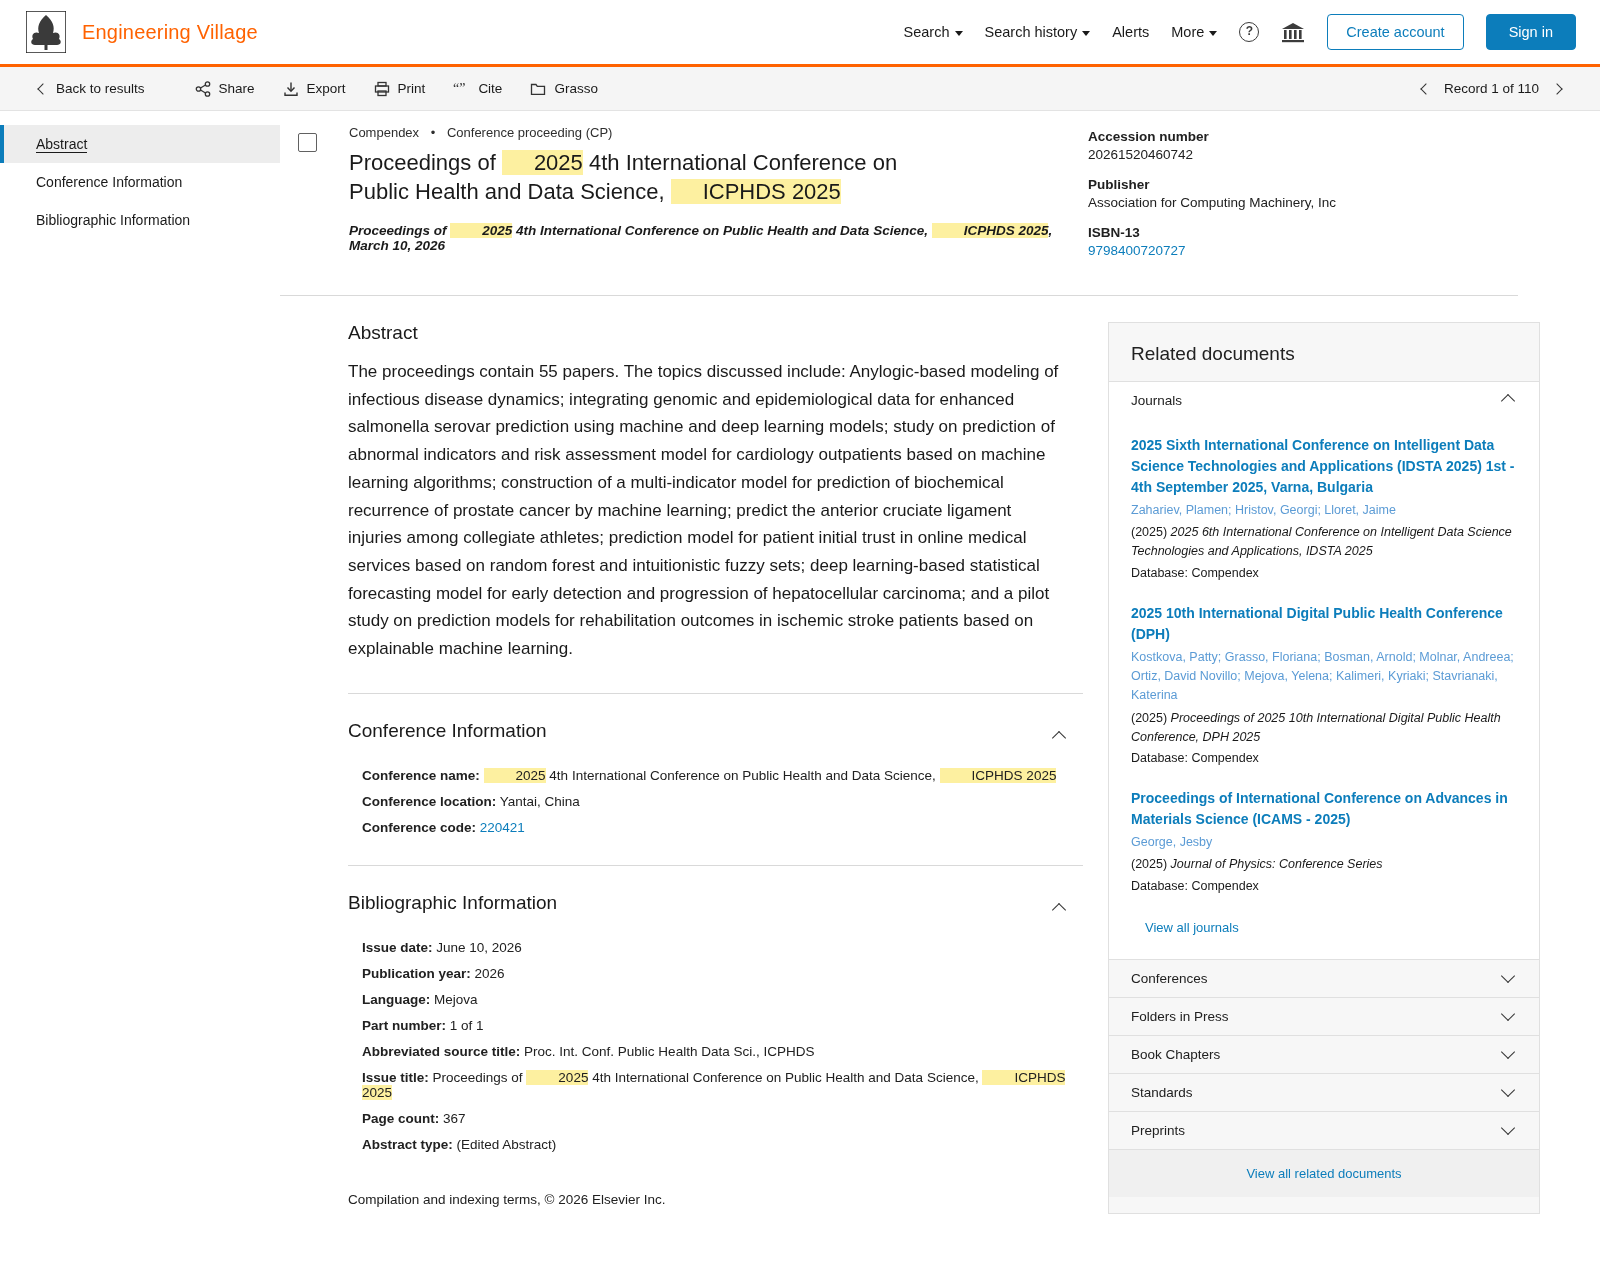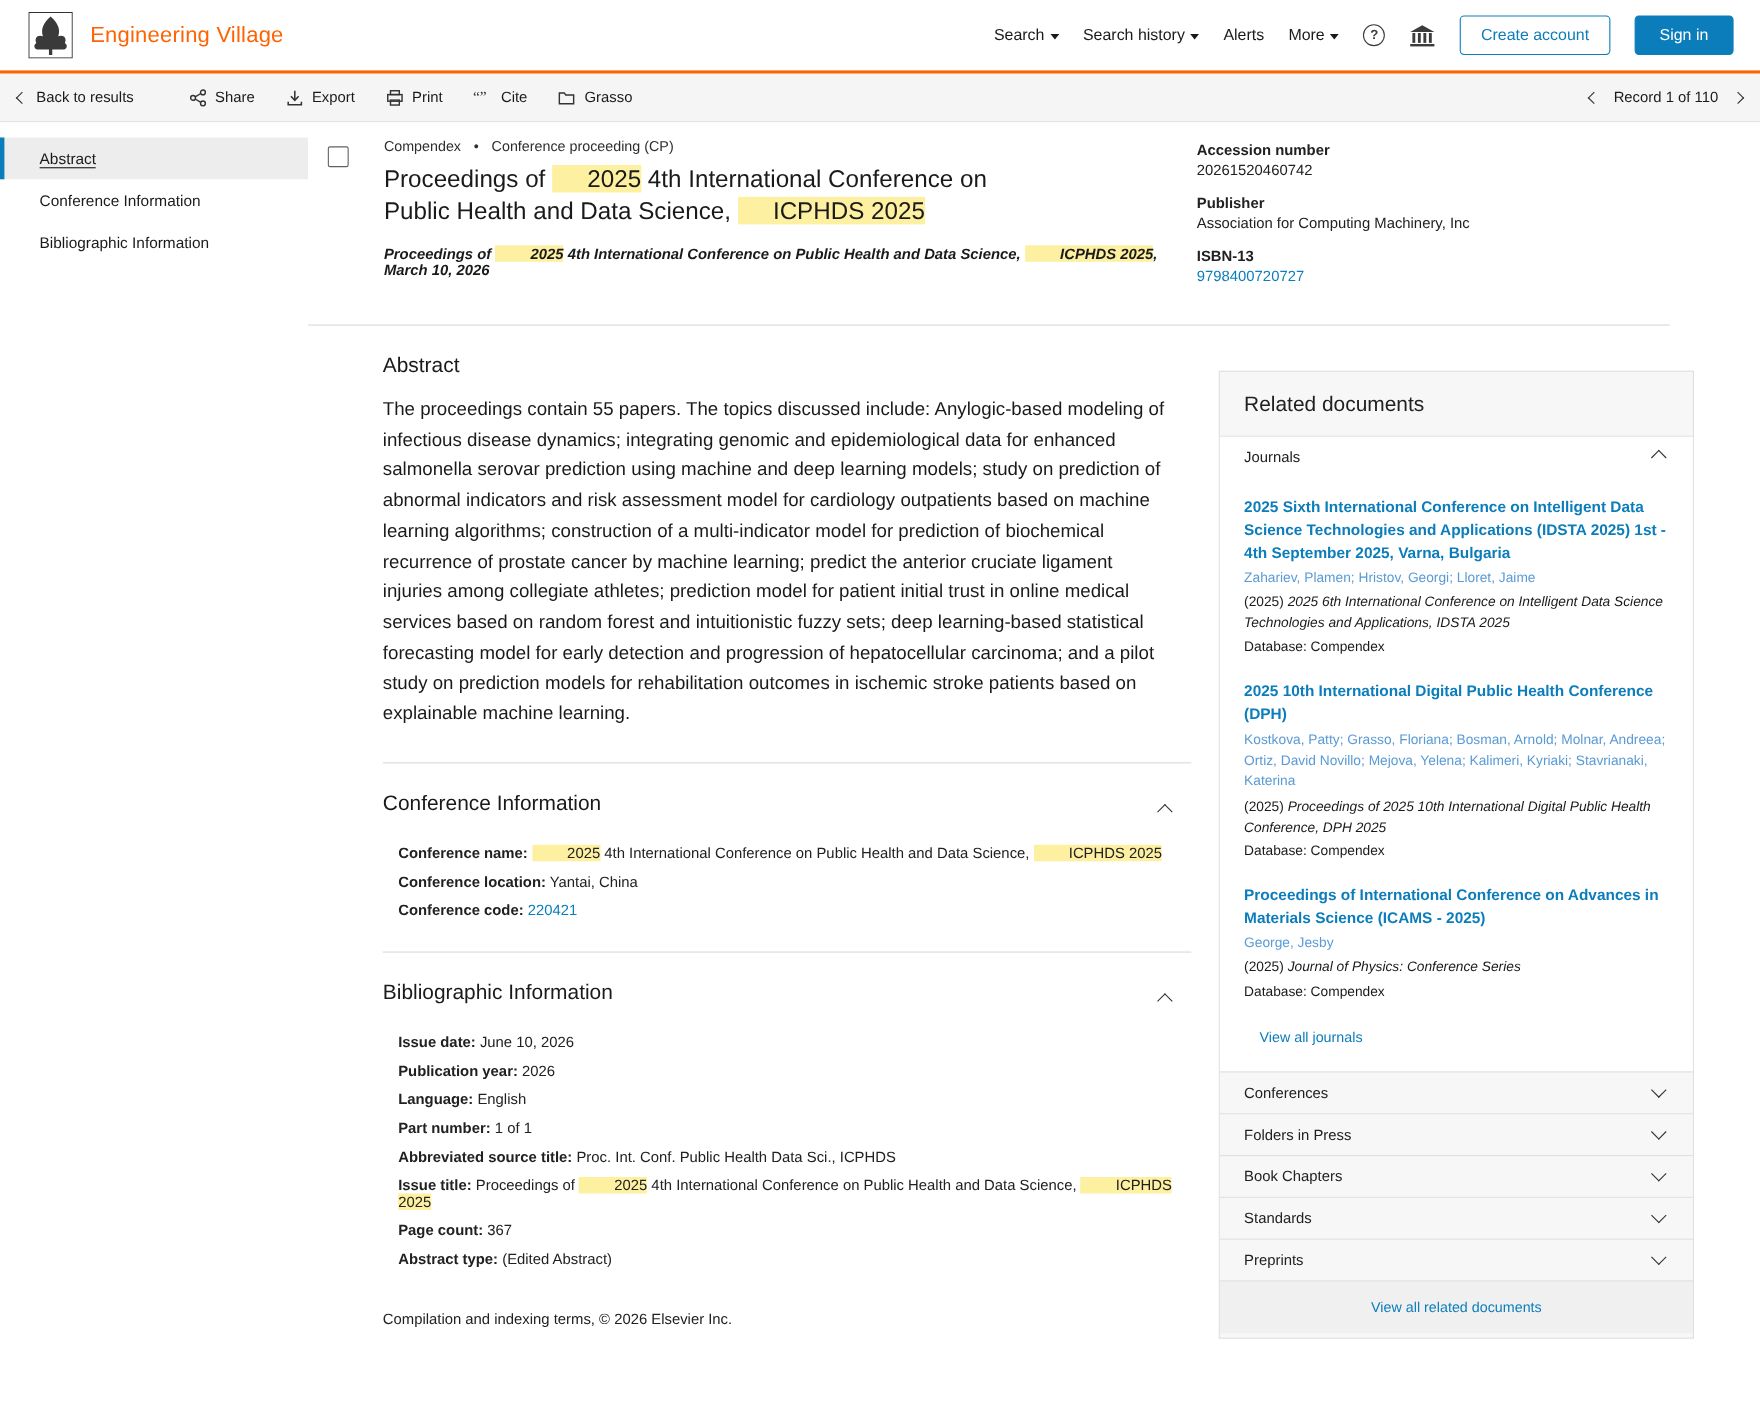--- a/index.html
+++ b/index.html
@@ -77,21 +77,21 @@
     font-family: inherit;
   }
 
   
   .toolbar {
     height: 44px;
     background: #f5f5f5;
     border-bottom: 1px solid #e3e3e3;
     display: flex;
     align-items: center;
-    padding: 0 16px;
+    padding: 0 39px;
     font-size: 13.5px;
     color: #1a1a1a;
     position: relative;
   }
   .back-link { display: flex; align-items: center; gap: 9px; cursor: pointer; }
   .tool-actions {
     display: flex; align-items: center; gap: 28px;
     margin-left: 50px;
   }
   .tool-item { display: flex; align-items: center; gap: 8px; cursor: pointer; }
@@ -221,22 +221,21 @@
   .field b { font-weight: bold; }
   .compile {
     font-size: 13.5px;
     margin-top: 40px;
   }
 
   
   .related {
     background: #f7f7f7;
     border: 1px solid #e0e0e0;
-    padding: 20px 0 4px 0;
-    margin-top: 15px;
+    padding: 20px 0 16px 0;
   }
   .related h2 {
     font-size: 19px;
     font-weight: 400;
     padding: 0 22px 16px 22px;
   }
   .acc-head {
     display: flex; align-items: center; justify-content: space-between;
     padding: 11px 22px;
     border-top: 1px solid #e0e0e0;
@@ -474,21 +473,21 @@
           <div class="field">
             <b>Issue date:</b>
             <span>June 10, 2026</span>
           </div>
           <div class="field">
             <b>Publication year:</b>
             <span>2026</span>
           </div>
           <div class="field">
             <b>Language:</b>
-            <span>English</span>
+            <span>Mejova</span>
           </div>
           <div class="field">
             <b>Part number:</b>
             <span>1 of 1</span>
           </div>
           <div class="field">
             <b>Abbreviated source title:</b>
             <span>Proc. Int. Conf. Public Health Data Sci., ICPHDS</span>
           </div>
           <div class="field">

